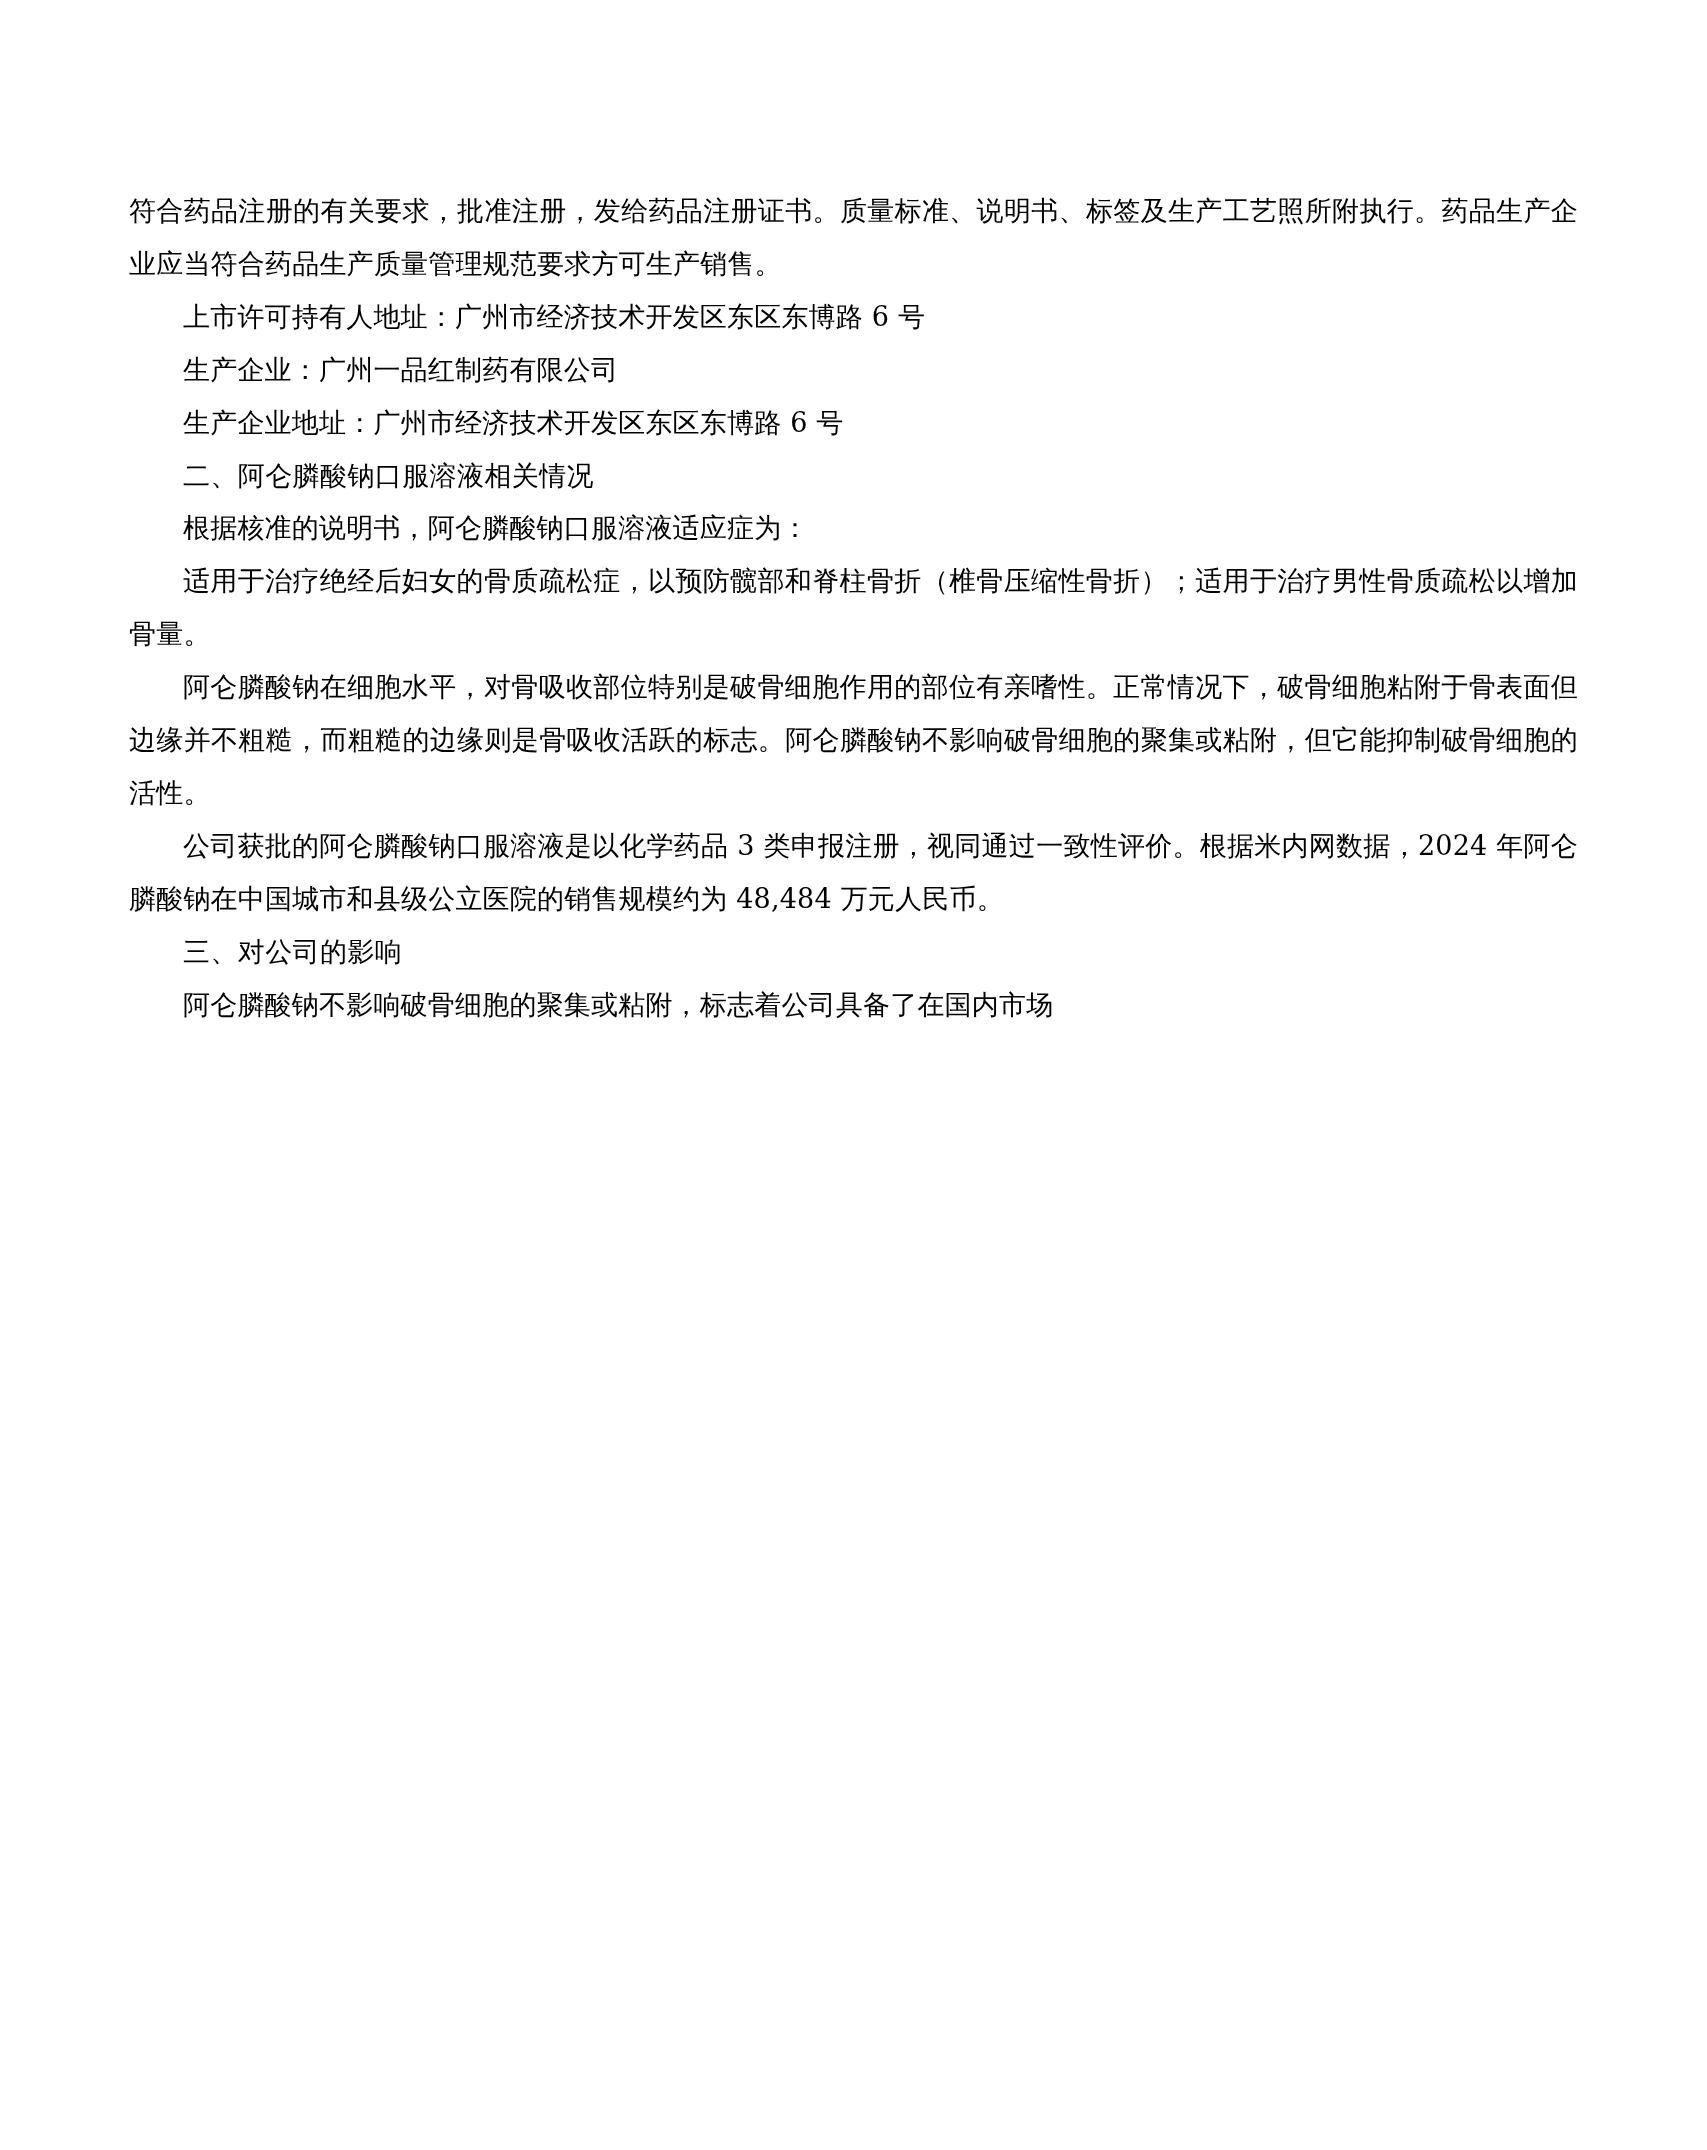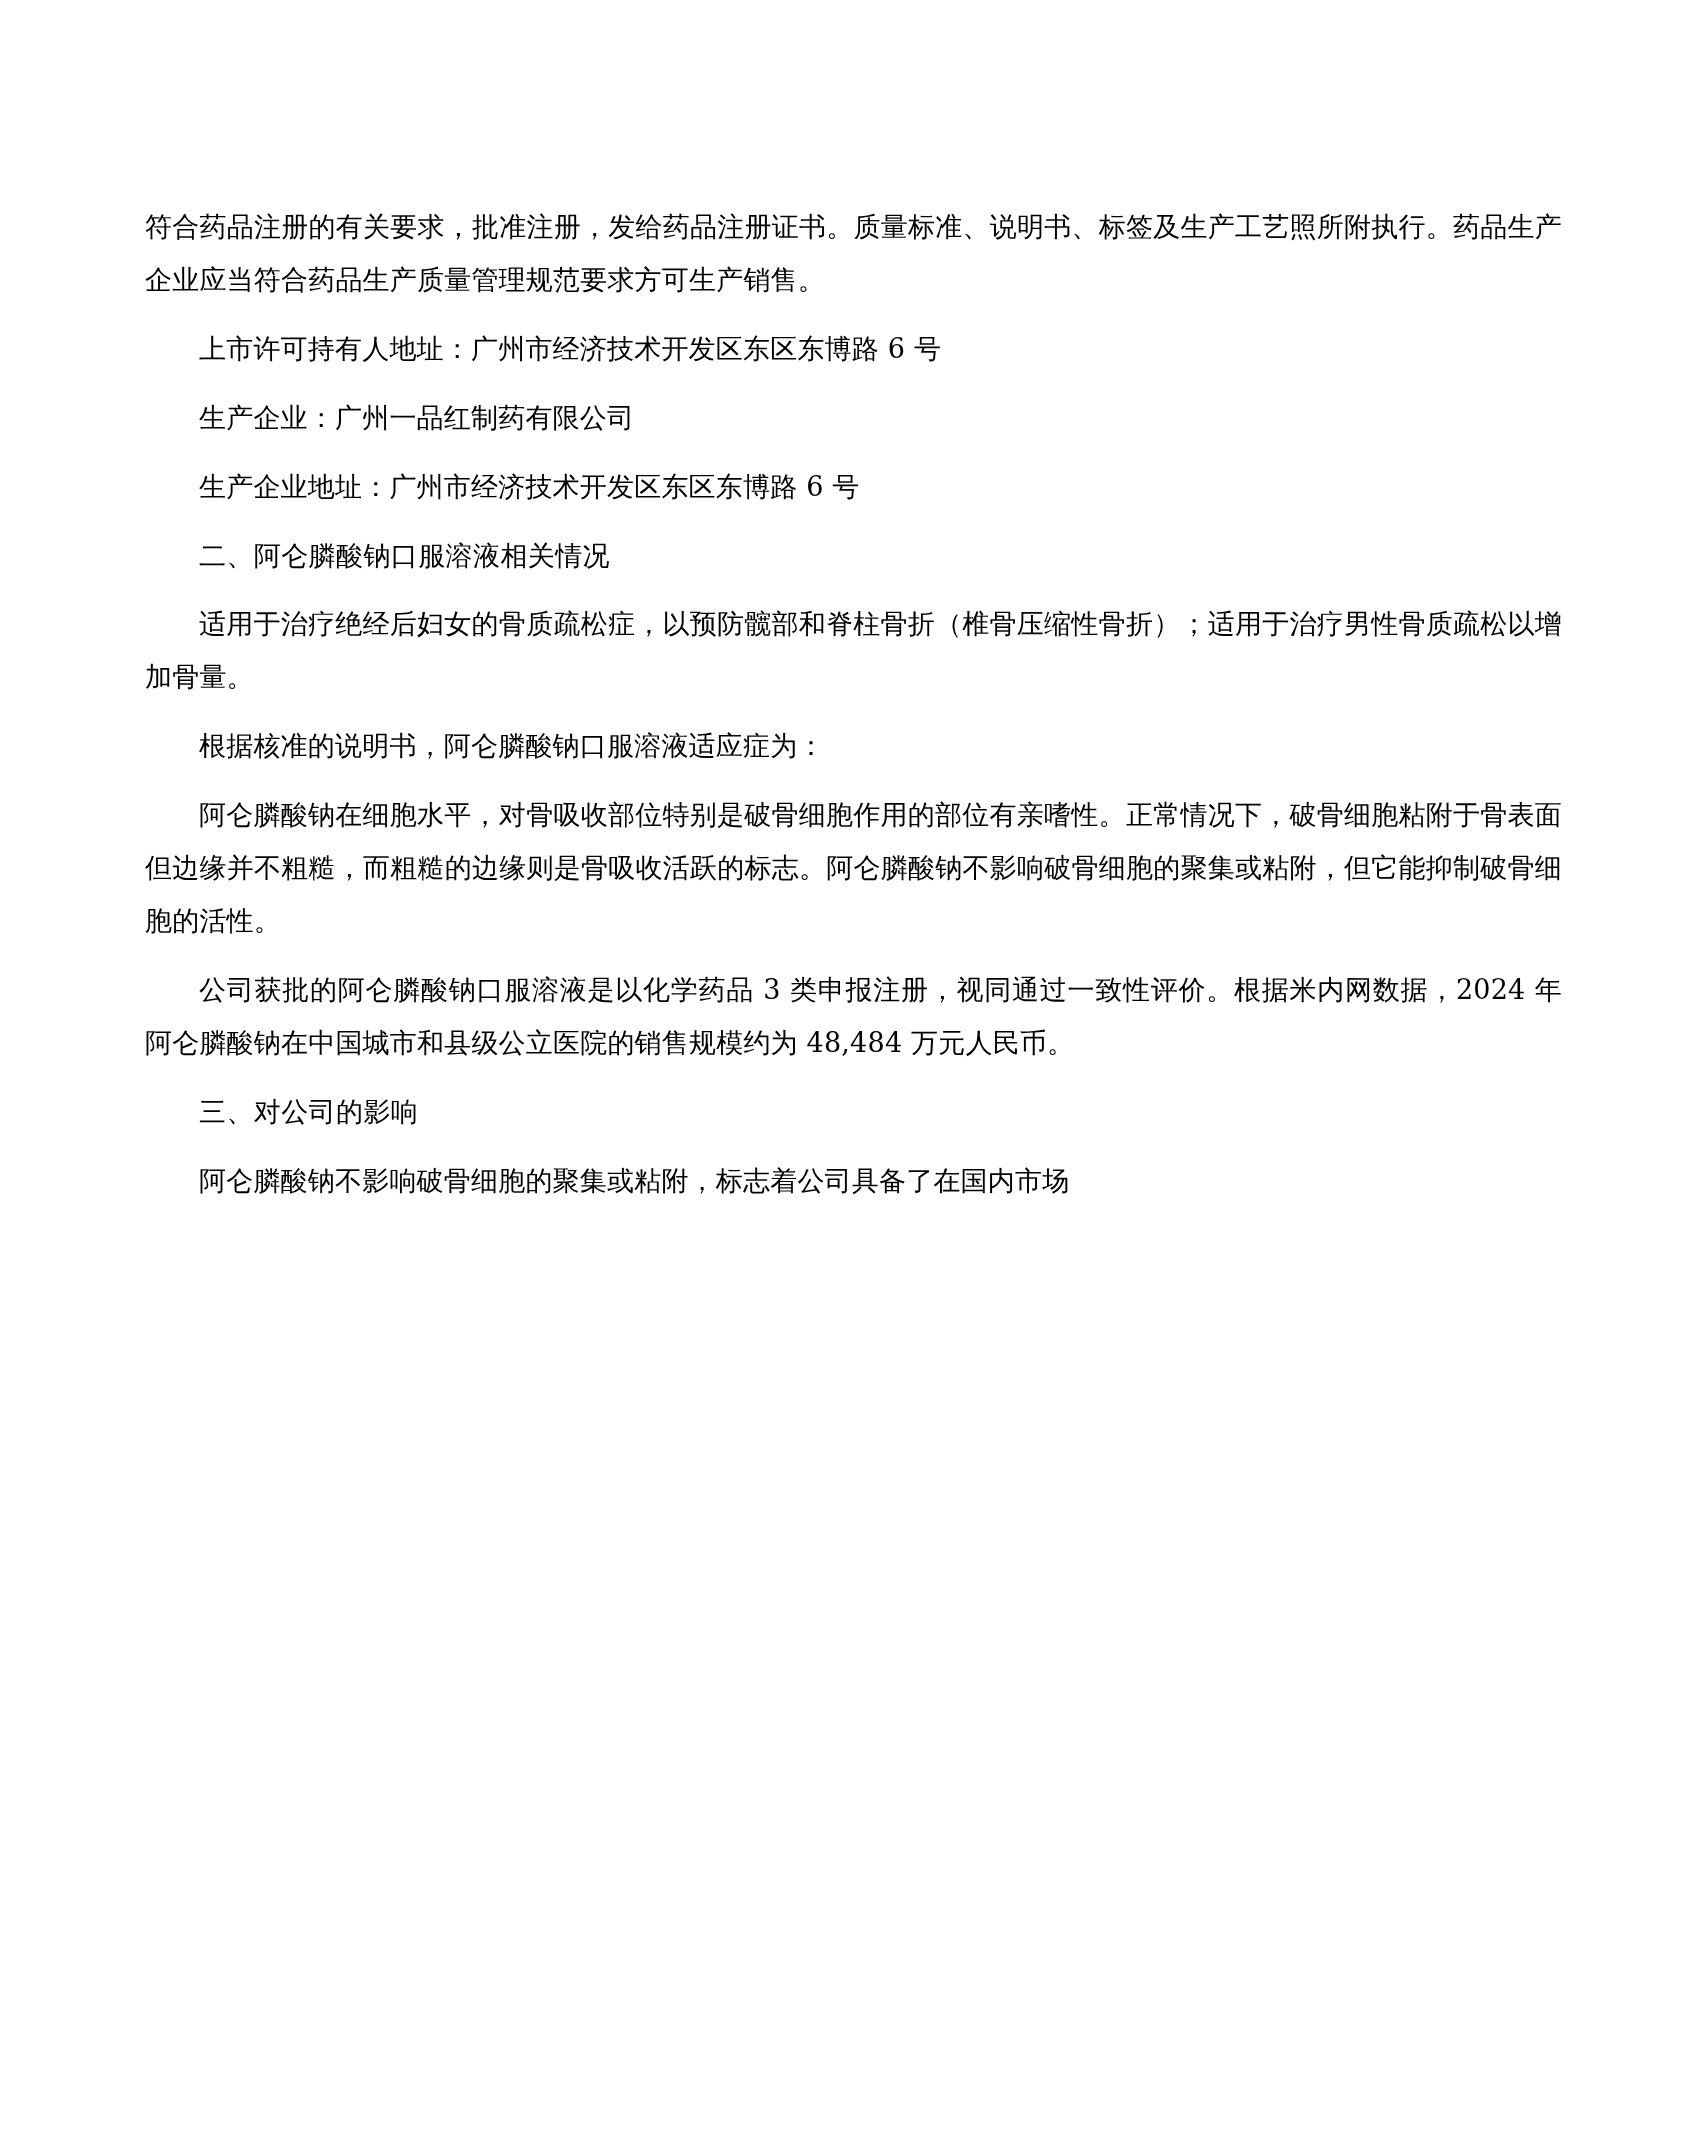--- a/index.html
+++ b/index.html
@@ -19,21 +19,21 @@
     box-sizing: border-box;
     padding: 185px 129px 112px 129px;
     overflow: hidden;
   }
   .doc-body {
     font-size: 27px;
     line-height: 1.96;
     letter-spacing: 0.2px;
   }
   p {
-    margin: 16px;
+    margin: 0;
     padding: 0;
   }
   .para {
     text-indent: 2em;
     text-align: justify;
     text-justify: inter-ideograph;
   }
   .para-noindent {
     text-indent: 0;
     text-align: justify;
@@ -52,21 +52,21 @@
 </head>
 <body>
 
 <div class="page">
   <div class="doc-body">
       <p class="para-noindent">符合药品注册的有关要求，批准注册，发给药品注册证书。质量标准、说明书、标签及生产工艺照所附执行。药品生产企业应当符合药品生产质量管理规范要求方可生产销售。</p>
       <p class="list-line">上市许可持有人地址：广州市经济技术开发区东区东博路 6 号</p>
       <p class="list-line">生产企业：广州一品红制药有限公司</p>
       <p class="list-line">生产企业地址：广州市经济技术开发区东区东博路 6 号</p>
       <p class="heading">二、阿仑膦酸钠口服溶液相关情况</p>
+      <p class="para">根据核准的说明书，阿仑膦酸钠口服溶液适应症为：</p>
       <p class="para">适用于治疗绝经后妇女的骨质疏松症，以预防髋部和脊柱骨折（椎骨压缩性骨折）；适用于治疗男性骨质疏松以增加骨量。</p>
-      <p class="para">根据核准的说明书，阿仑膦酸钠口服溶液适应症为：</p>
       <p class="para">阿仑膦酸钠在细胞水平，对骨吸收部位特别是破骨细胞作用的部位有亲嗜性。正常情况下，破骨细胞粘附于骨表面但边缘并不粗糙，而粗糙的边缘则是骨吸收活跃的标志。阿仑膦酸钠不影响破骨细胞的聚集或粘附，但它能抑制破骨细胞的活性。</p>
       <p class="para">公司获批的阿仑膦酸钠口服溶液是以化学药品 3 类申报注册，视同通过一致性评价。根据米内网数据，2024 年阿仑膦酸钠在中国城市和县级公立医院的销售规模约为 48,484 万元人民币。</p>
       <p class="heading">三、对公司的影响</p>
       <p class="para">阿仑膦酸钠不影响破骨细胞的聚集或粘附，标志着公司具备了在国内市场</p>
     </div>
 </div>
 
 
 </body></html>

